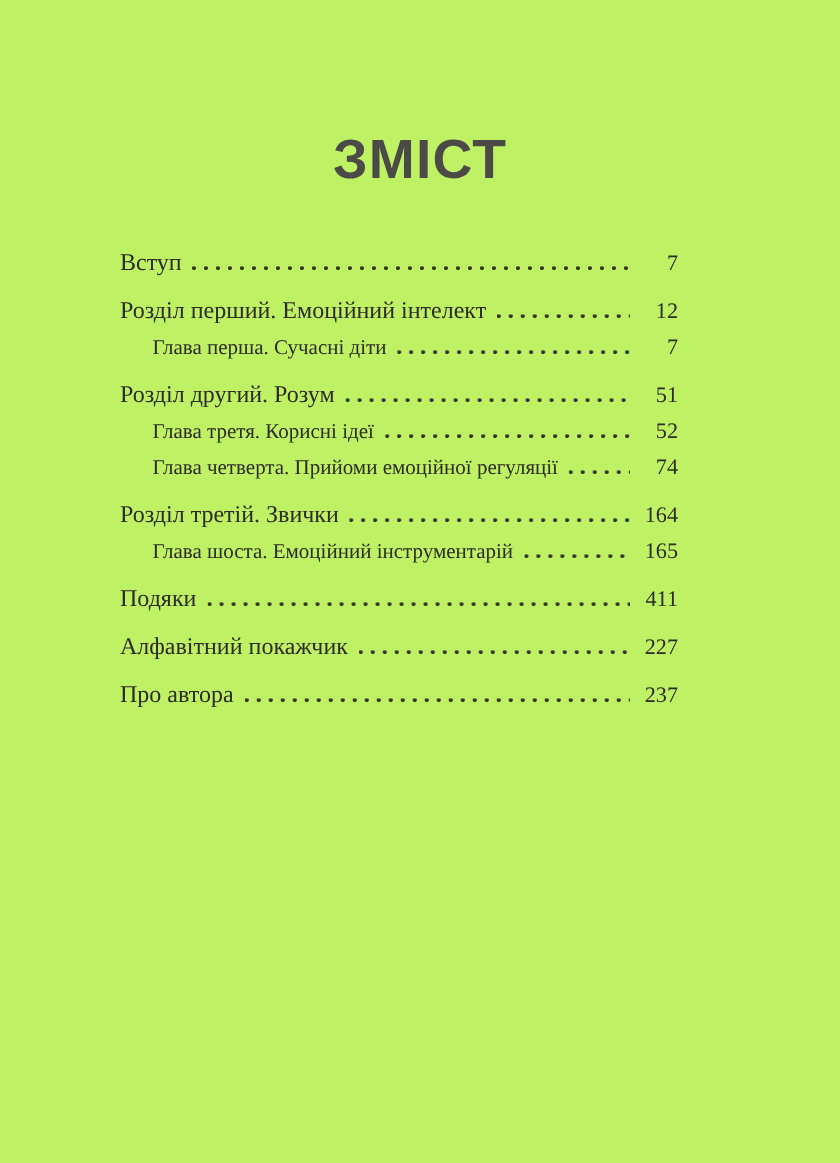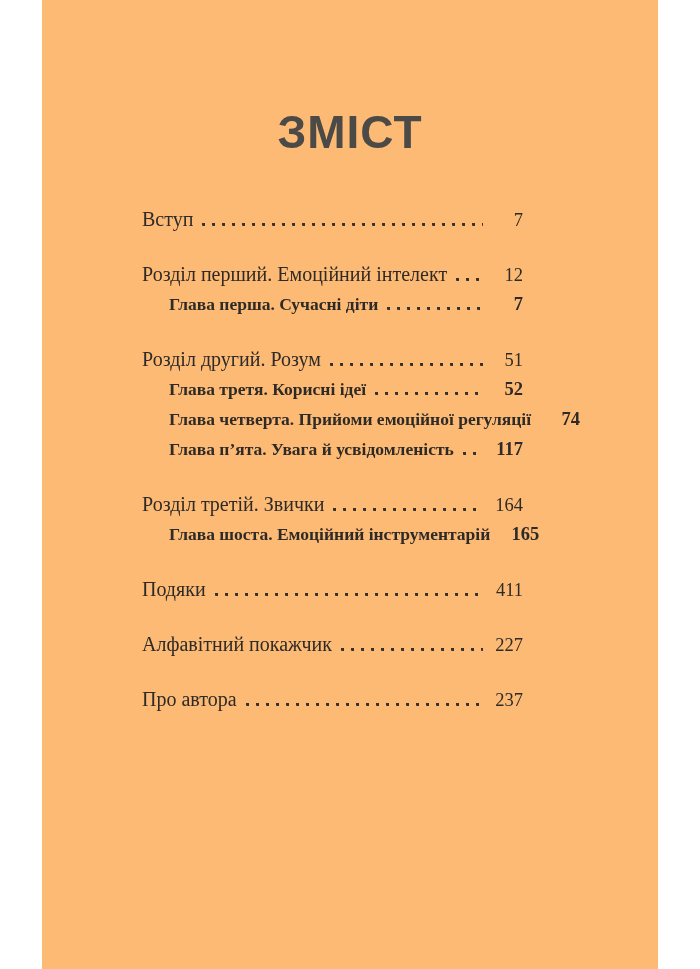--- a/index.html
+++ b/index.html
@@ -2,24 +2,24 @@
 <html lang="uk"><head>
 <meta charset="utf-8">
 <style>
   html, body {
     margin: 0;
     padding: 0;
     background: #ffffff;
   }
   .page {
     position: relative;
-    width: 616px;
+    width: 700px;
     height: 969px;
     margin: 0 auto;
-    background: #fdba74;
+    background: #bef264;
     overflow: hidden;
     font-family: "Liberation Serif", "DejaVu Serif", serif;
     color: #2d2a27;
   }
   .toc-title {
     margin: 104px 0 0 0;
     text-align: center;
     font-family: "Liberation Sans", "DejaVu Sans", sans-serif;
     font-weight: 700;
     font-size: 46px;
@@ -31,27 +31,26 @@
     margin: 44px 135px 0 100px; 
   }
   .toc-row {
     display: flex;
     align-items: baseline;
     height: 30px;
     line-height: 30px;
     white-space: nowrap;
   }
   .toc-row.level-1 {
-    margin-top: 25px;
+    margin-top: 10px;
     font-size: 20px;
   }
   .toc-row.level-2 {
     padding-left: 27px;
     font-size: 17.5px;
-    font-weight: bold;
   }
   .toc-label {
     flex: 0 0 auto;
   }
   
   .toc-leader {
     flex: 1 1 auto;
     height: 3px;
     margin: 0 6px 0 9px;
     background-image: radial-gradient(circle at 1.6px 1.4px, #35322e 1.45px, rgba(0,0,0,0) 1.9px);
@@ -97,25 +96,20 @@
       <div class="toc-row level-2">
       <span class="toc-label">Глава третя. Корисні ідеї</span>
       <span class="toc-leader"></span>
       <span class="toc-page-num">52</span>
     </div>
       <div class="toc-row level-2">
       <span class="toc-label">Глава четверта. Прийоми емоційної регуляції</span>
       <span class="toc-leader"></span>
       <span class="toc-page-num">74</span>
     </div>
-      <div class="toc-row level-2">
-      <span class="toc-label">Глава п’ята. Увага й усвідомленість</span>
-      <span class="toc-leader"></span>
-      <span class="toc-page-num">117</span>
-    </div>
       <div class="toc-row level-1">
       <span class="toc-label">Розділ третій. Звички</span>
       <span class="toc-leader"></span>
       <span class="toc-page-num">164</span>
     </div>
       <div class="toc-row level-2">
       <span class="toc-label">Глава шоста. Емоційний інструментарій</span>
       <span class="toc-leader"></span>
       <span class="toc-page-num">165</span>
     </div>

